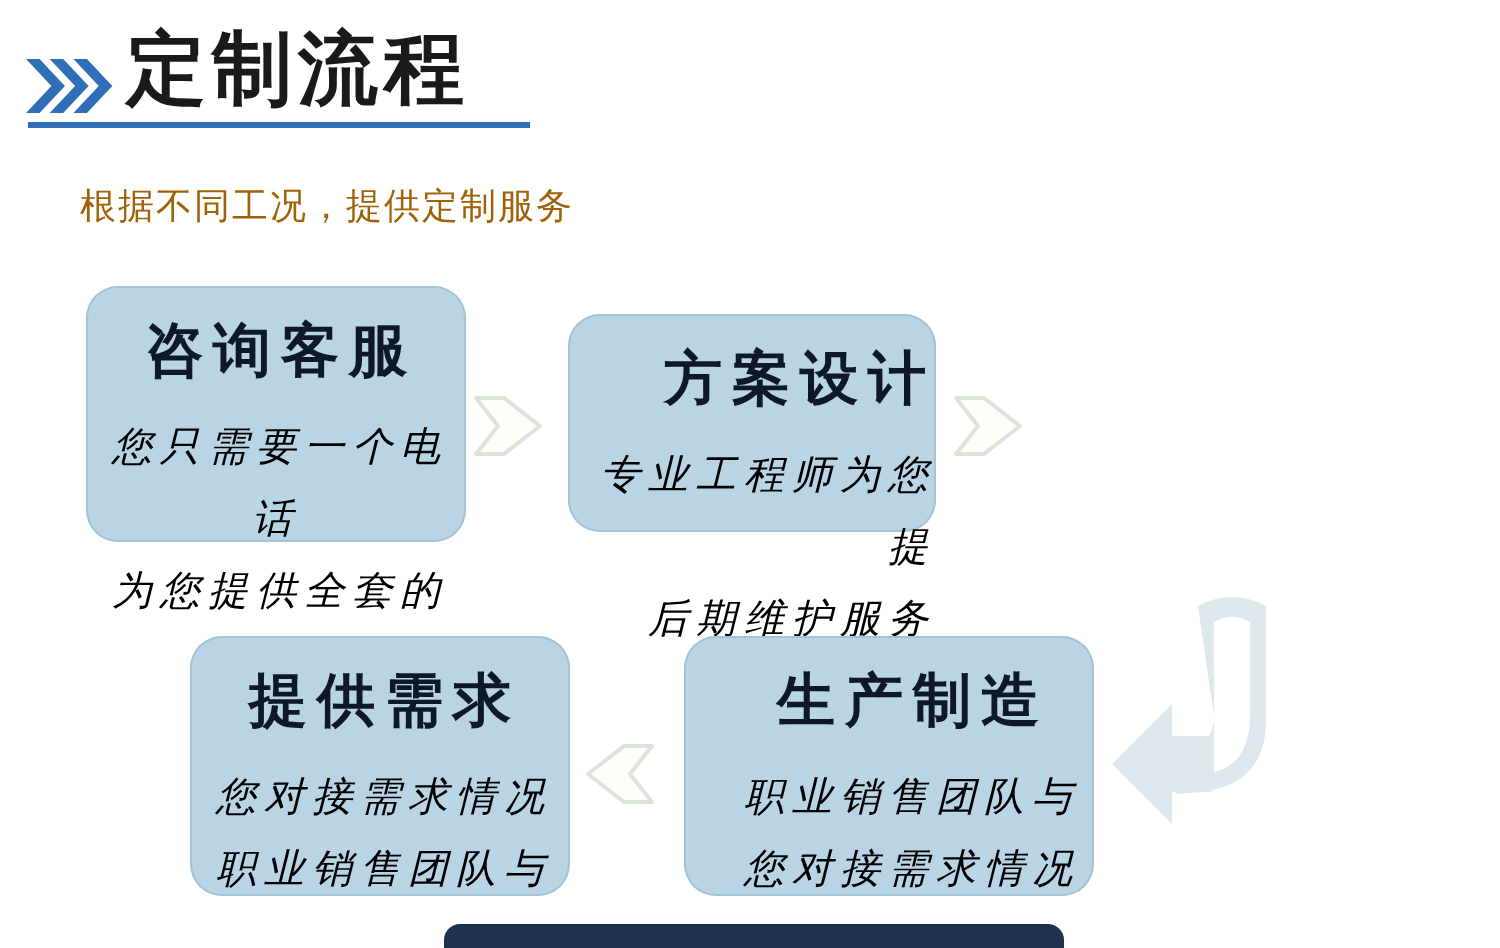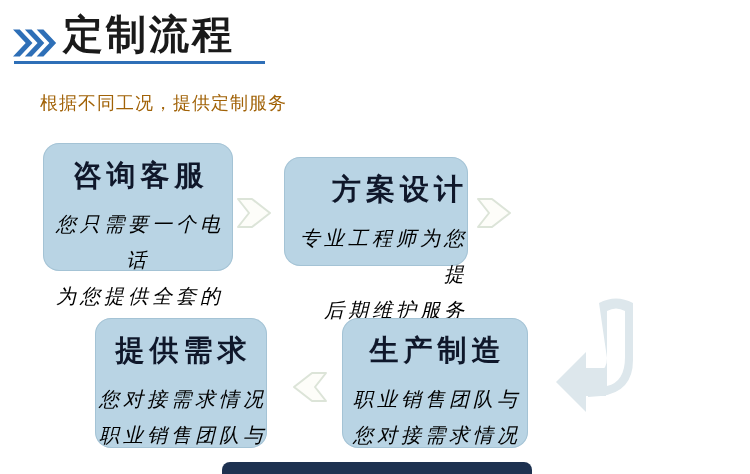--- a/index.html
+++ b/index.html
@@ -29,22 +29,22 @@
     margin-top:13px;font-size:29px;font-weight:bold;color:#0f172a;
     letter-spacing:5px;text-indent:5px;
   }
   .box-desc{
     margin-top:10px;font-family:"Liberation Serif",serif;font-style:italic;
     font-size:20px;line-height:36px;color:#000;letter-spacing:4px;text-indent:4px;
   }
   .b1{left:43px;top:143px;width:190px;height:128px;}
   .b2{left:284px;top:157px;width:184px;height:109px;text-align:right;}
   .b3{left:522px;top:143px;width:184px;height:128px;}
-  .b4{left:95px;top:318px;width:172px;height:130px;}
-  .b5{left:342px;top:318px;width:186px;height:130px;}
+  .b4{left:95px;top:318px;width:190px;height:130px;}
+  .b5{left:342px;top:318px;width:186px;height:130px;padding-left:19px;}
   
   .arr{position:absolute;}
   .arr-r1{left:236px;top:189px;}
   .arr-r2{left:476px;top:189px;}
   .arr-l1{left:292px;top:363px;}
   .curve-arrow{position:absolute;left:552px;top:294px;}
   
   .next-bar{
     position:absolute;left:222px;top:462px;width:310px;height:12px;
     background:#1d3150;border-radius:8px 8px 0 0;

